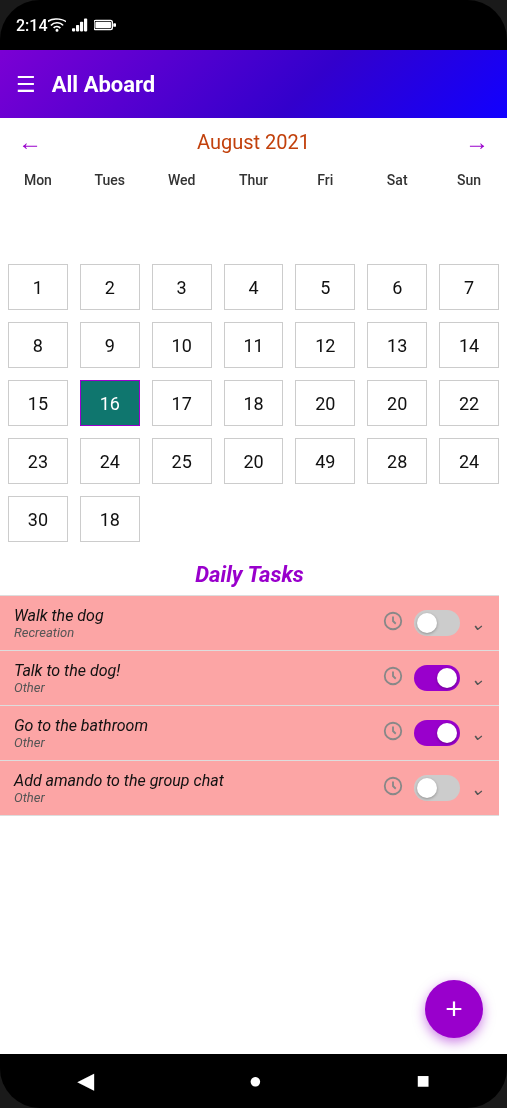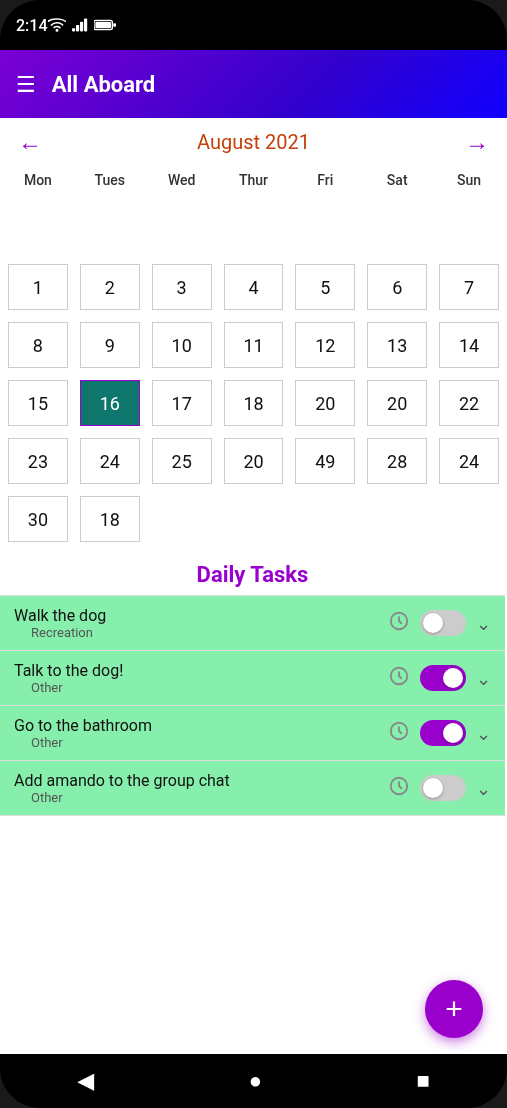--- a/index.html
+++ b/index.html
@@ -136,51 +136,51 @@
     .cal-cell.selected {
       background: #0f766e;
       color: white;
       border-color: #9900cc;
     }
 
     
     .tasks-section {
       flex: 1;
       overflow-y: auto;
-      padding: 8px 2px 80px 0;
+      padding: 8px 8px 80px 0;
+      font-style: italic;
     }
     .tasks-title {
       text-align: center;
       color: #9900cc;
       font-size: 22px;
       font-weight: bold;
       margin-bottom: 8px;
     }
     .task-item {
       border-top: 1px solid #ddd;
       border-bottom: 1px solid #ddd;
       padding: 10px 14px;
       display: flex;
       align-items: center;
       justify-content: space-between;
-      background: #86efac;
+      background: #fca5a5;
       margin-bottom: -1px;
     }
     .task-text-group {
       display: flex;
       flex-direction: column;
     }
     .task-name {
       font-size: 16px;
       color: #111;
     }
     .task-category {
       font-size: 13px;
       color: #555;
-      margin-left: 17px;
     }
     .task-controls {
       display: flex;
       align-items: center;
       gap: 10px;
     }
     .alarm-icon {
       color: #888;
       font-size: 20px;
     }

